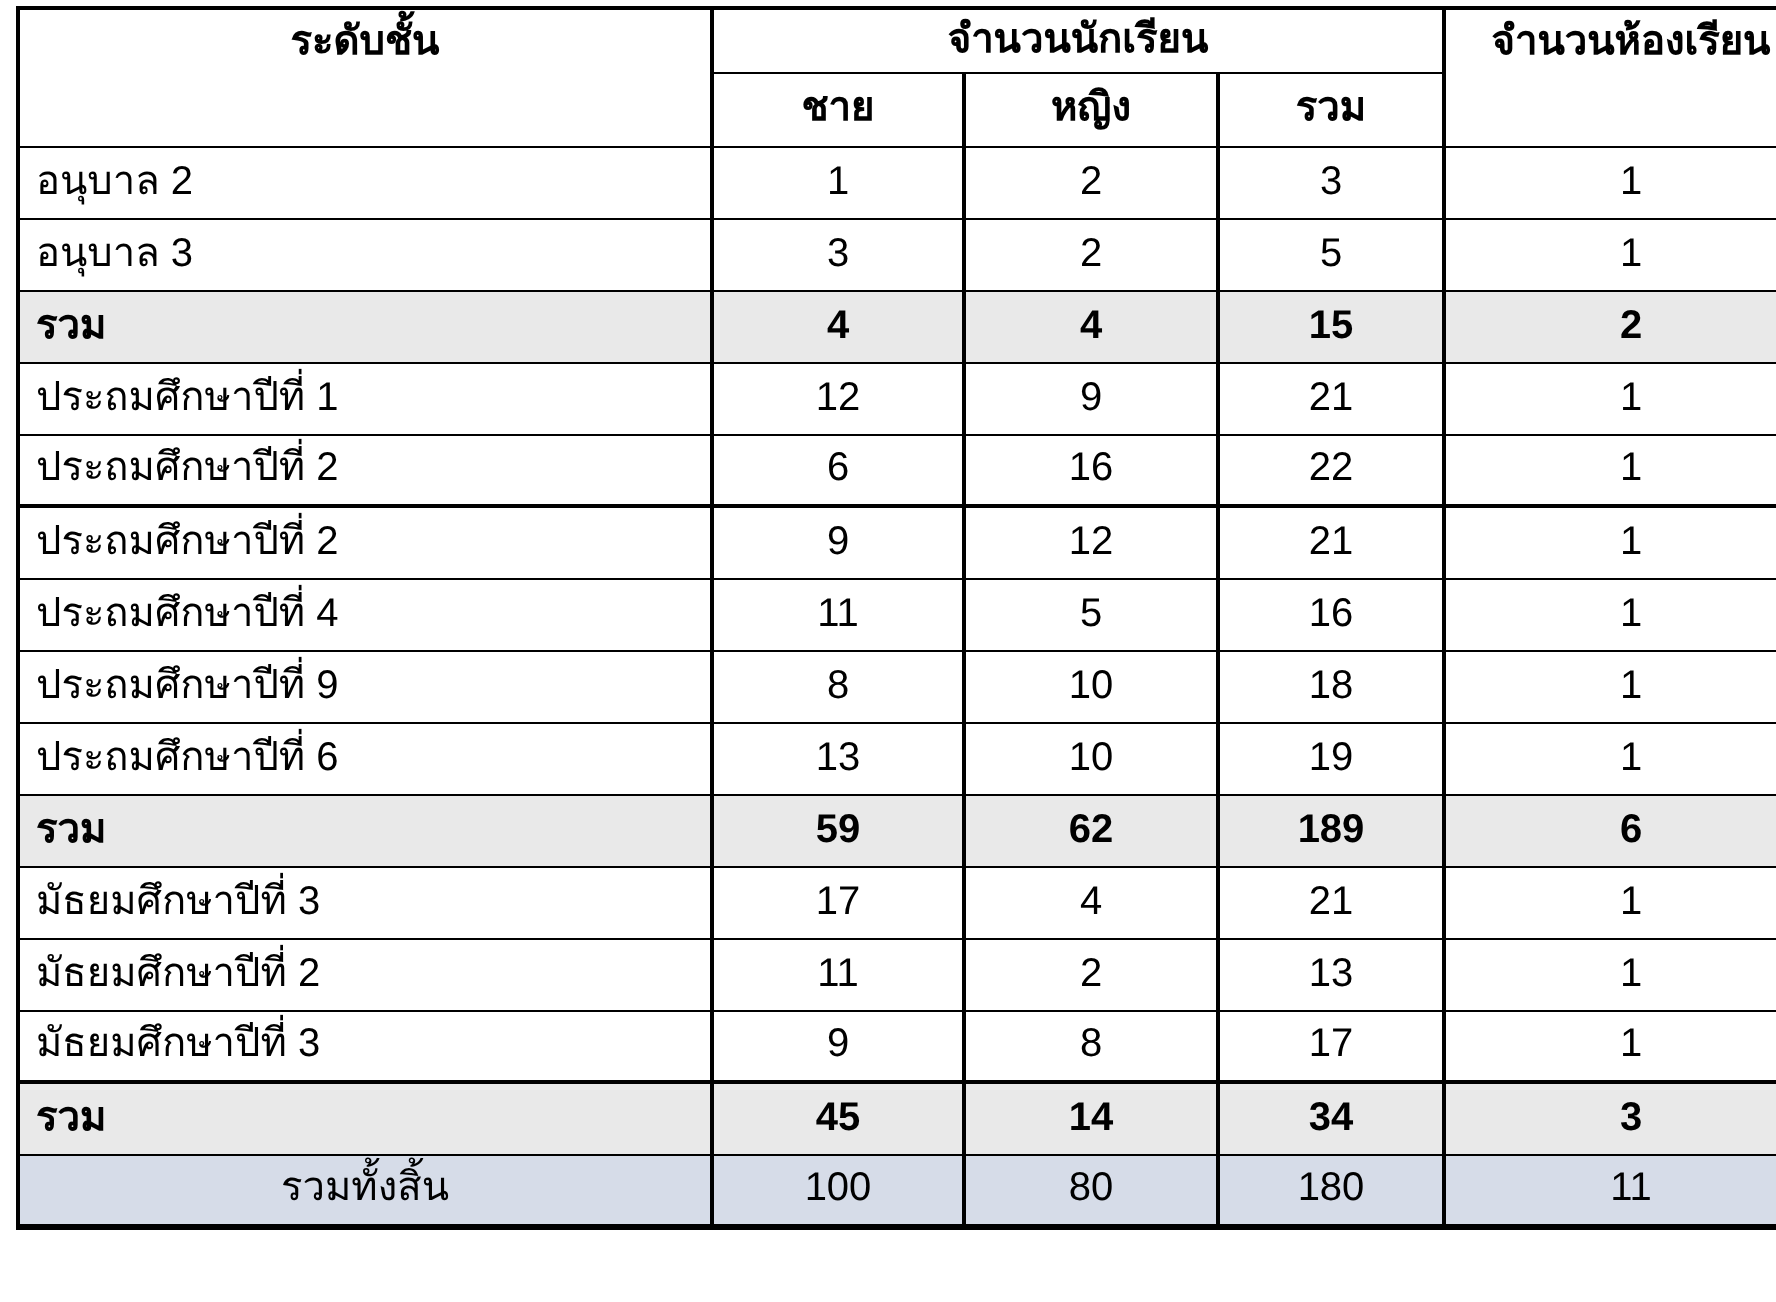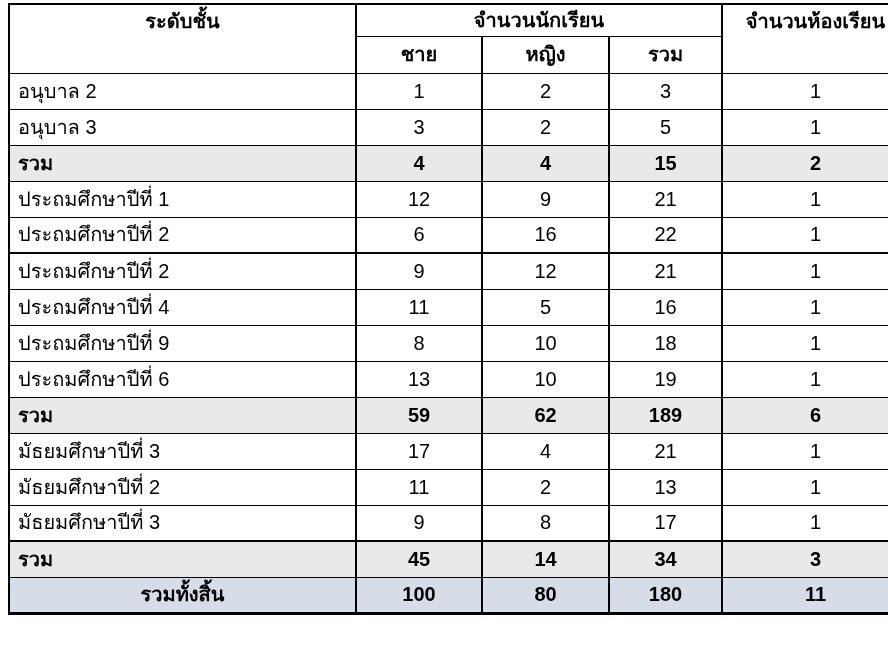--- a/index.html
+++ b/index.html
@@ -61,21 +61,21 @@
     text-align: center;
     vertical-align: middle;
   }
 
   #enrollment tr.subtotal td {
     background: #e9e9e9;
     font-weight: bold;
   }
   #enrollment tr.grand td {
     background: #d6dce8;
-    font-weight: bold;
+    font-weight: normal;
     border-bottom-width: 3px;
   }
   #enrollment tr.grand td.label {
     text-align: center;
     padding-left: 0;
   }
   #enrollment tr.thick-top td { border-top-width: 2px; }
 </style>
 </head>
 <body>

